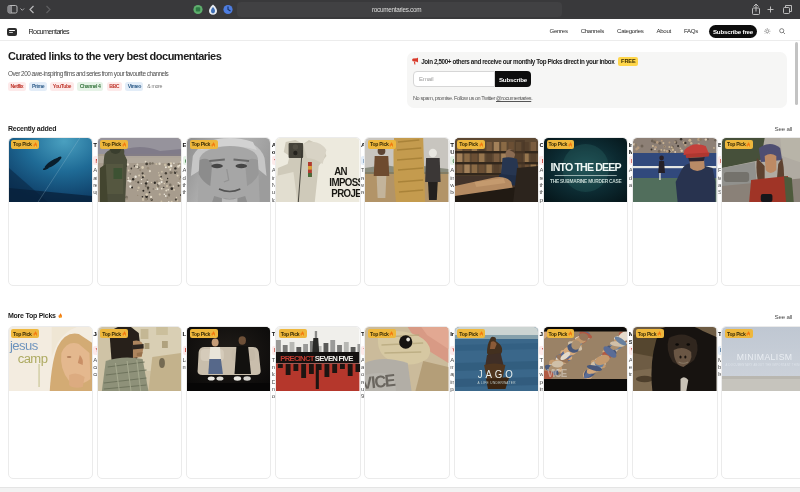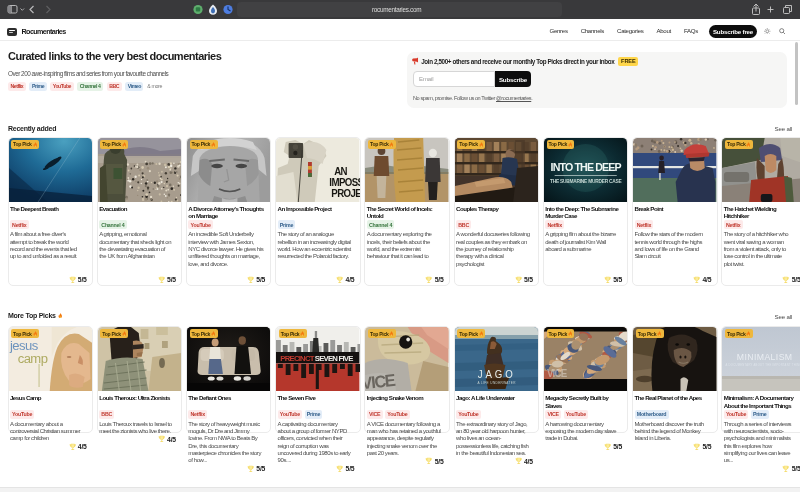--- a/index.html
+++ b/index.html
@@ -6,21 +6,21 @@
 .chrome{position:absolute;left:0;top:0;width:800px;height:19px;background:#39393b}
 .chrome svg{position:absolute}
 .urlfield{position:absolute;left:237px;top:2px;width:325px;height:15px;background:#414143;border-radius:4px}
 .urltxt{position:absolute;left:372px;top:0;height:19px;display:flex;align-items:center;color:#dededd;font-size:6.4px;letter-spacing:-0.3px}
 
 .shead{position:absolute;left:0;top:19px;width:800px;height:22px;background:#fff;border-bottom:1px solid #ececec}
 .logo{position:absolute;left:7px;top:8px;display:flex;align-items:center}
 .logoic{width:9.5px;height:8px;background:#2d2d2d;border-radius:2px;position:relative}
 .logoic:before{content:"";position:absolute;left:2px;top:2.2px;width:5.5px;height:1.4px;background:#fff;border-radius:0.5px}
 .logoic:after{content:"";position:absolute;left:2px;top:4.6px;width:3.5px;height:1.4px;background:#cfcfcf;border-radius:0.5px}
-.logotxt{font-size:7.2px;font-weight:bold;color:#191919;margin-left:5px;letter-spacing:-0.6px}
+.logotxt{font-size:7.2px;font-weight:normal;color:#191919;margin-left:12px;letter-spacing:-0.6px}
 .nav{position:absolute;right:102px;top:0;height:22px;display:flex;align-items:center;gap:13px;font-size:6.1px;color:#2b2b2b;letter-spacing:-0.3px}
 .subbtn{position:absolute;left:709px;top:6px;width:48px;height:13px;background:#0d0d0d;border-radius:7px;color:#fff;font-size:6.2px;font-weight:bold;display:flex;align-items:center;justify-content:center;letter-spacing:-0.2px}
 
 h1{position:absolute;left:8px;top:49.5px;font-size:11px;letter-spacing:-0.5px;color:#1c1c1c;font-weight:bold}
 .sub{position:absolute;left:8px;top:69.5px;font-size:6.4px;color:#4f4f4f;letter-spacing:-0.5px}
 .chips{position:absolute;left:8px;top:81.8px;display:flex;gap:3.7px;align-items:center}
 .chip{font-size:5.2px;font-weight:bold;padding:1.6px 2.5px;border-radius:2.5px;letter-spacing:-0.45px}
 .more{font-size:5.2px;color:#777;letter-spacing:-0.3px}
 .pr{background:#fdeaea;color:#c0392f}
 .pb{background:#e3edf8;color:#33608c}
@@ -34,23 +34,23 @@
 .emailrow{position:absolute;left:6px;top:19px;display:flex}
 .einput{width:82px;height:16px;background:#fff;border:1px solid #d6d6d6;border-radius:4px 0 0 4px;font-size:6px;color:#9a9a9a;display:flex;align-items:center;padding-left:5px;letter-spacing:-0.1px}
 .ebtn{width:36px;height:16px;background:#0d0d0d;border-radius:0 4px 4px 0;color:#fff;font-size:6.2px;font-weight:bold;display:flex;align-items:center;justify-content:center;letter-spacing:-0.2px}
 .nospam{position:absolute;left:6px;top:42.5px;font-size:5.6px;color:#555;letter-spacing:-0.42px}
 .nospam u{text-decoration:underline}
 
 .sechead{position:absolute;font-size:7px;font-weight:bold;color:#1c1c1c;letter-spacing:-0.25px;display:flex;align-items:center;gap:2px}
 .seeall{position:absolute;font-size:6.2px;color:#4a4a4a;letter-spacing:-0.2px}
 .rowwrap{position:absolute;left:7.5px;display:flex;gap:3.85px;width:820px}
 
-.card{width:85.4px;border:0.7px solid #ebebeb;border-radius:5px;background:#fff;display:flex;flex-direction:column;flex:none}
+.card{width:85.4px;border:0.7px solid #ebebeb;border-radius:5px;background:#fff;display:flex;flex-direction:row;flex:none}
 .r1{height:149px}
-.r2{height:107px}
+.r2{height:153px}
 .thumb{width:100%;height:64px;position:relative;flex:none}
 .th{position:absolute;left:0;top:0;width:100%;height:100%;border-radius:4.5px 4.5px 0 0}
 .badge{position:absolute;left:2.6px;top:2.6px;background:#eeb73c;border-radius:2px;font-size:5.1px;font-weight:bold;color:#392c06;padding:1.4px 2px;display:flex;align-items:center;gap:1px;letter-spacing:-0.3px}
 .fl{width:4.5px;height:5.4px}
 .cb{padding:3.6px 4px 1.2px 1.4px;display:flex;flex-direction:column;flex:1}
 .ct{font-size:6.15px;font-weight:bold;color:#111;line-height:7.3px;height:14.6px;letter-spacing:-0.5px;white-space:nowrap}
 .pillrow{display:flex;gap:2.5px;margin:0.8px 0 2.2px 0}
 .pill{font-size:5.3px;font-weight:bold;padding:1.4px 2.2px;border-radius:2px;letter-spacing:-0.25px}
 .cd{font-size:6px;color:#4a4a4a;line-height:7.35px;letter-spacing:-0.42px;white-space:nowrap}
 .rate{margin-top:auto;display:flex;align-items:center;justify-content:flex-end;gap:1.8px;margin-right:1.2px}

